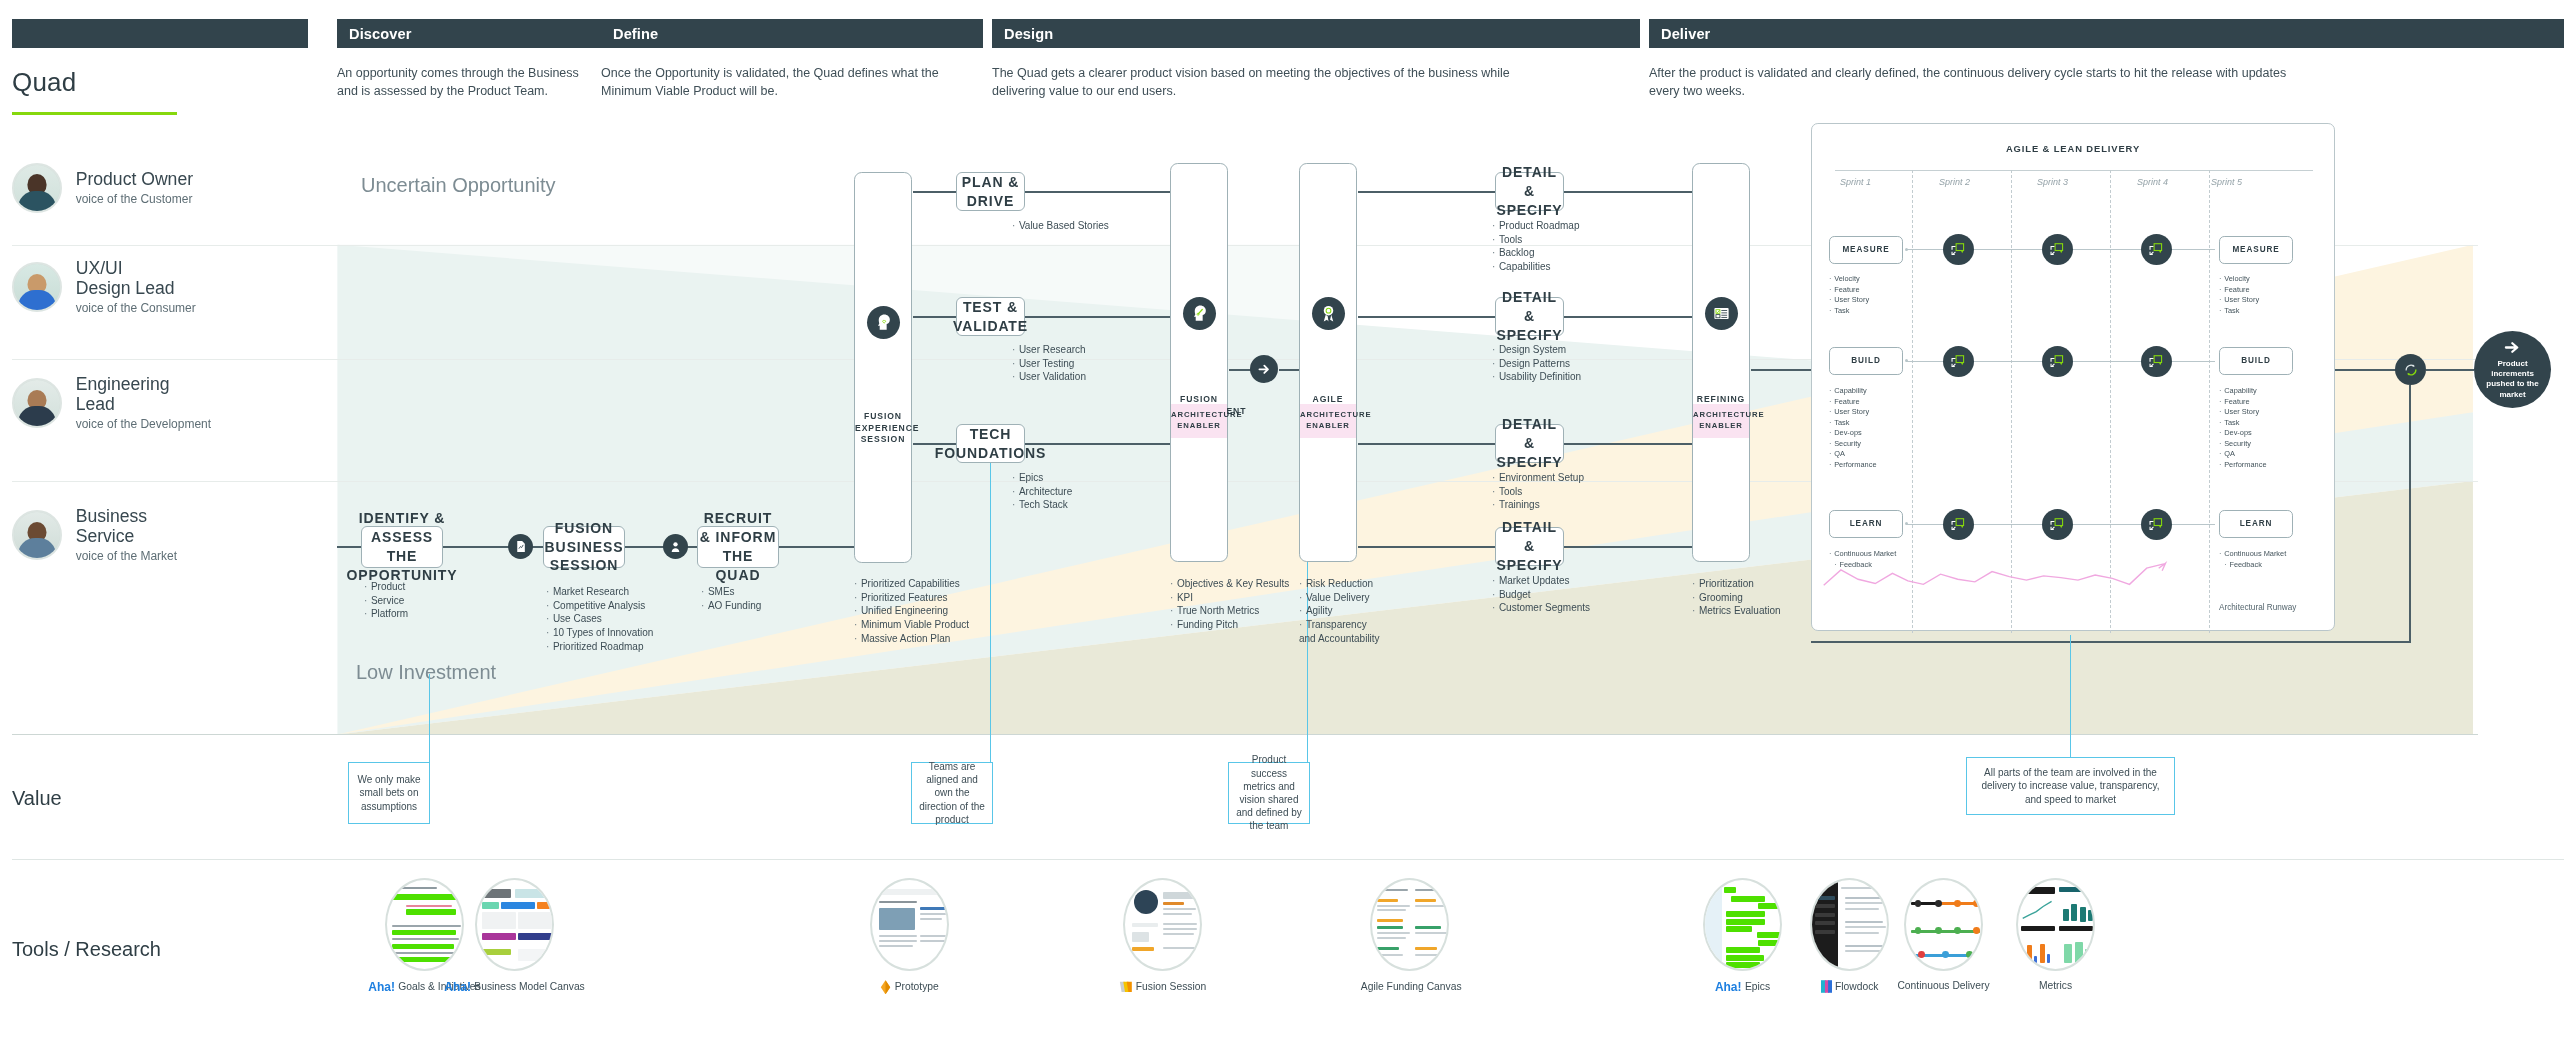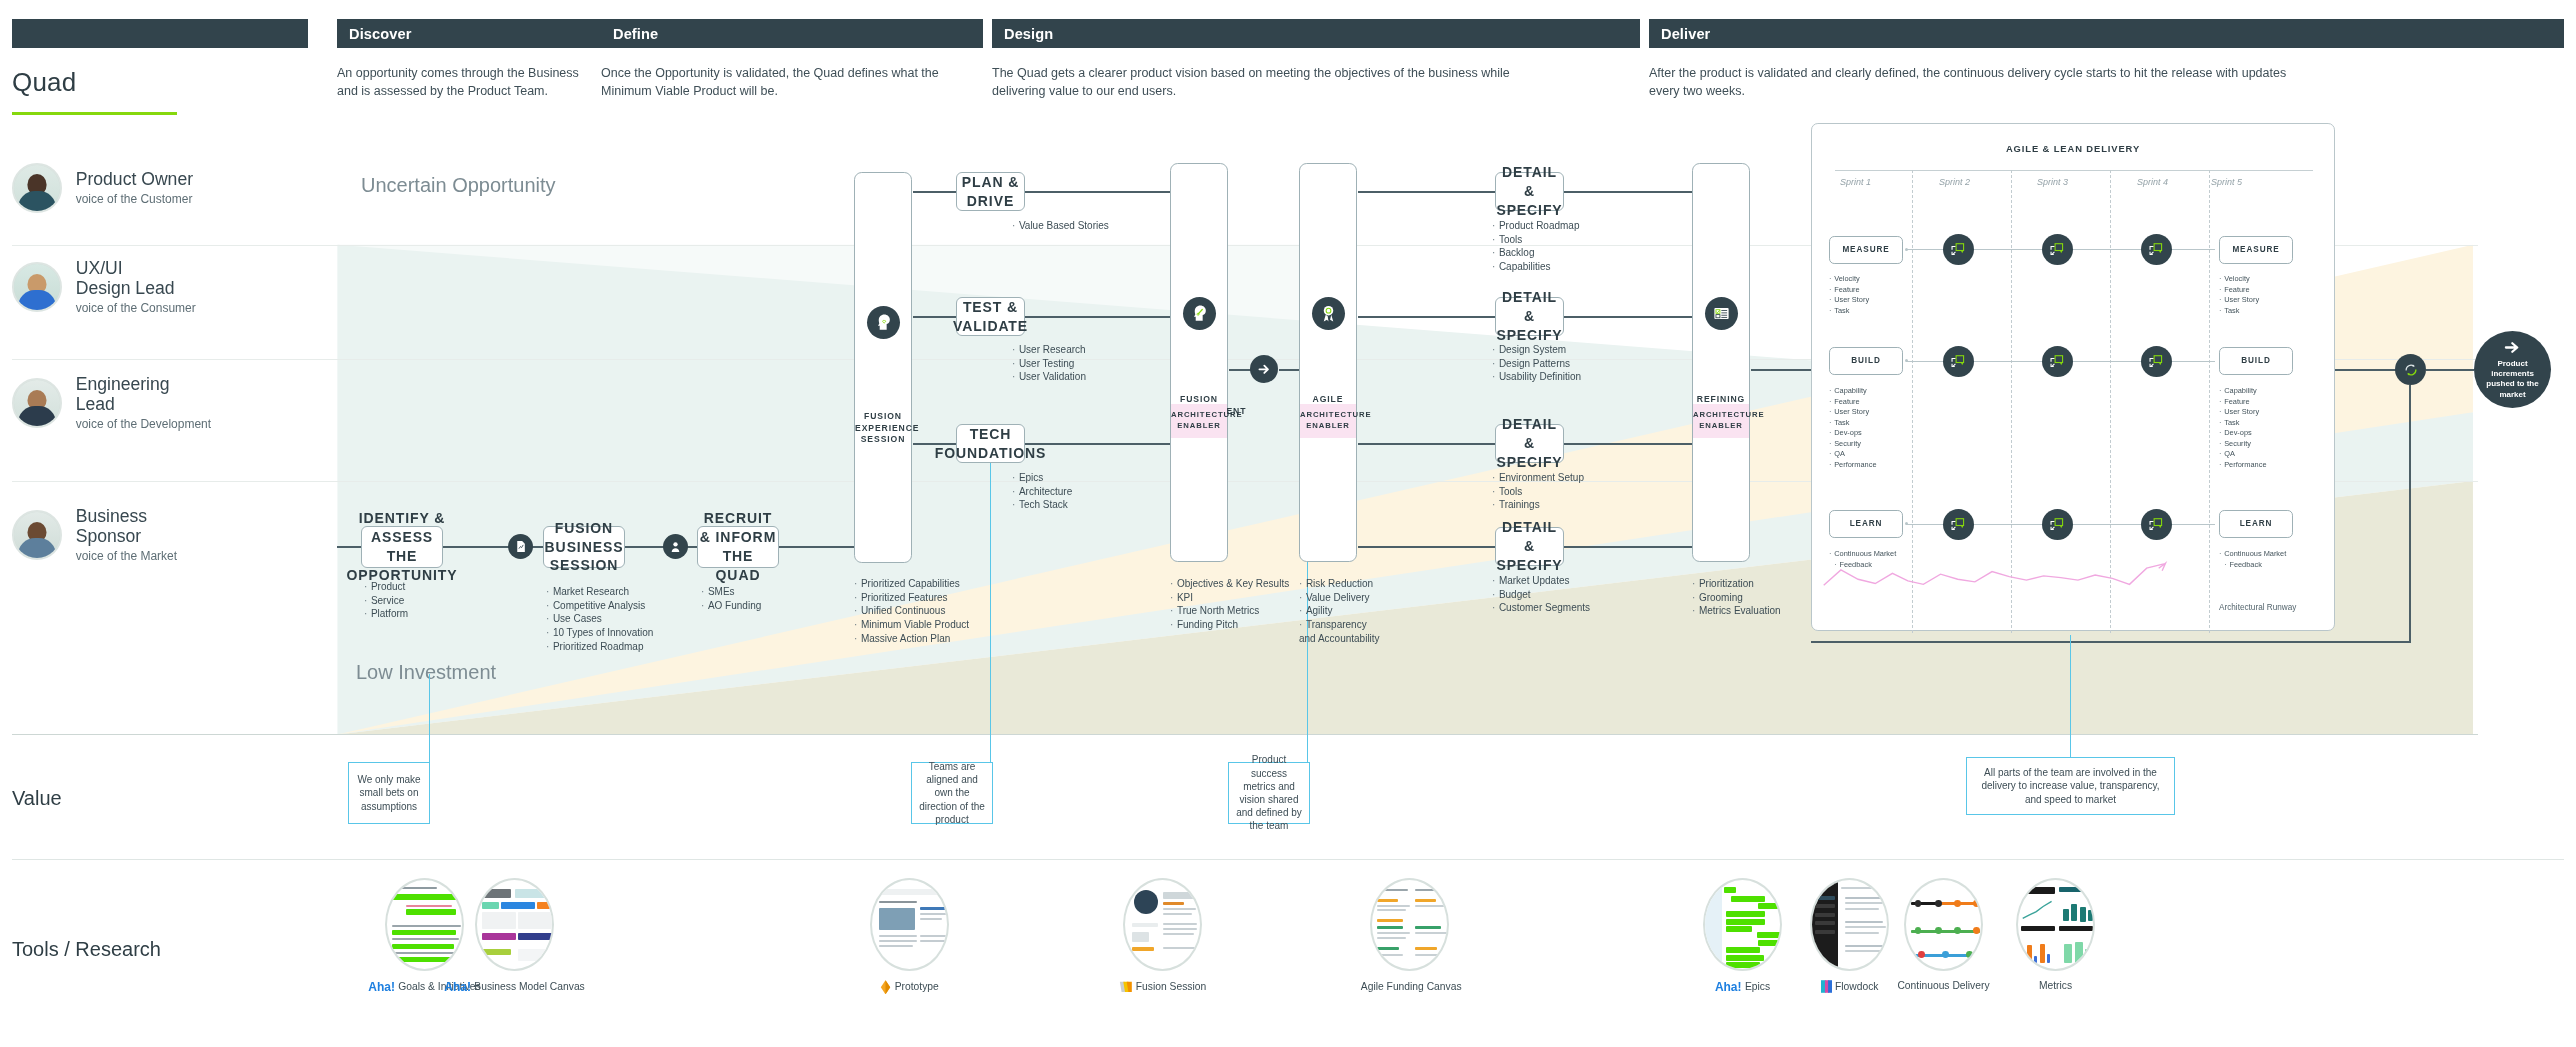--- a/index.html
+++ b/index.html
@@ -222,21 +222,21 @@
   </div>
 
   <div class="persona" style="top:507px;">
     <div class="avatar">
       <div class="bg" style="background:linear-gradient(#e2eae7,#cfdcd7)"></div>
       <div class="head" style="background:#6b4a33"></div>
       <div class="body" style="background:#5d7f9c"></div>
     </div>
     <div>
       <div class="p-name">Business
-Sponsor</div>
+Service</div>
       <div class="p-sub">voice of the Market</div>
     </div>
   </div>
 
   <div class="axis-word" style="left:361px; top:174px;">Uncertain Opportunity</div>
   <div class="axis-word" style="left:356px; top:661px;">Low Investment</div>
 
   <div class="hline" style="left:337px; top:546px; width:564px;"></div>
 
   <div class="pbox" style="left:361px; top:526px; width:82px; height:42px;">IDENTIFY &amp; ASSESS
@@ -284,21 +284,21 @@
         <path d="M16 21V14c2.6-.6 4-3 4-5.6C20 4.8 16.8 2 13 2 9 2 6 5 6 9c0 2 .6 3 .6 4.5L5 16h2.2v5z" fill="#fff"></path>
         <path d="M12.8 9.8c-.5-.6-1.5-.5-1.8.3-.25.6.1 1.2.55 1.6l1.25 1.1 1.25-1.1c.45-.4.8-1 .55-1.6-.33-.8-1.3-.9-1.8-.3z" fill="none" stroke="#86d80d" stroke-width="1"></path>
       </svg>
     </div>
     <div class="ttl" style="top:238px;">FUSION EXPERIENCE
 SESSION</div>
   </div>
   <div class="bullets" style="left:854px; top:577px;">
     <div>Prioritized Capabilities</div>
     <div>Prioritized Features</div>
-    <div>Unified Continuous</div>
+    <div>Unified Engineering</div>
     <div>Minimum Viable Product</div>
     <div>Massive Action Plan</div>
   </div>
 
   <div class="hline" style="left:913px; top:191px; width:43px;"></div>
   <div class="pbox" style="left:956px; top:172px; width:69px; height:39px;">PLAN &amp;
 DRIVE</div>
   <div class="hline" style="left:1024px; top:191px; width:146px;"></div>
   <div class="bullets" style="left:1012px; top:219px;">
     <div>Value Based Stories</div>

